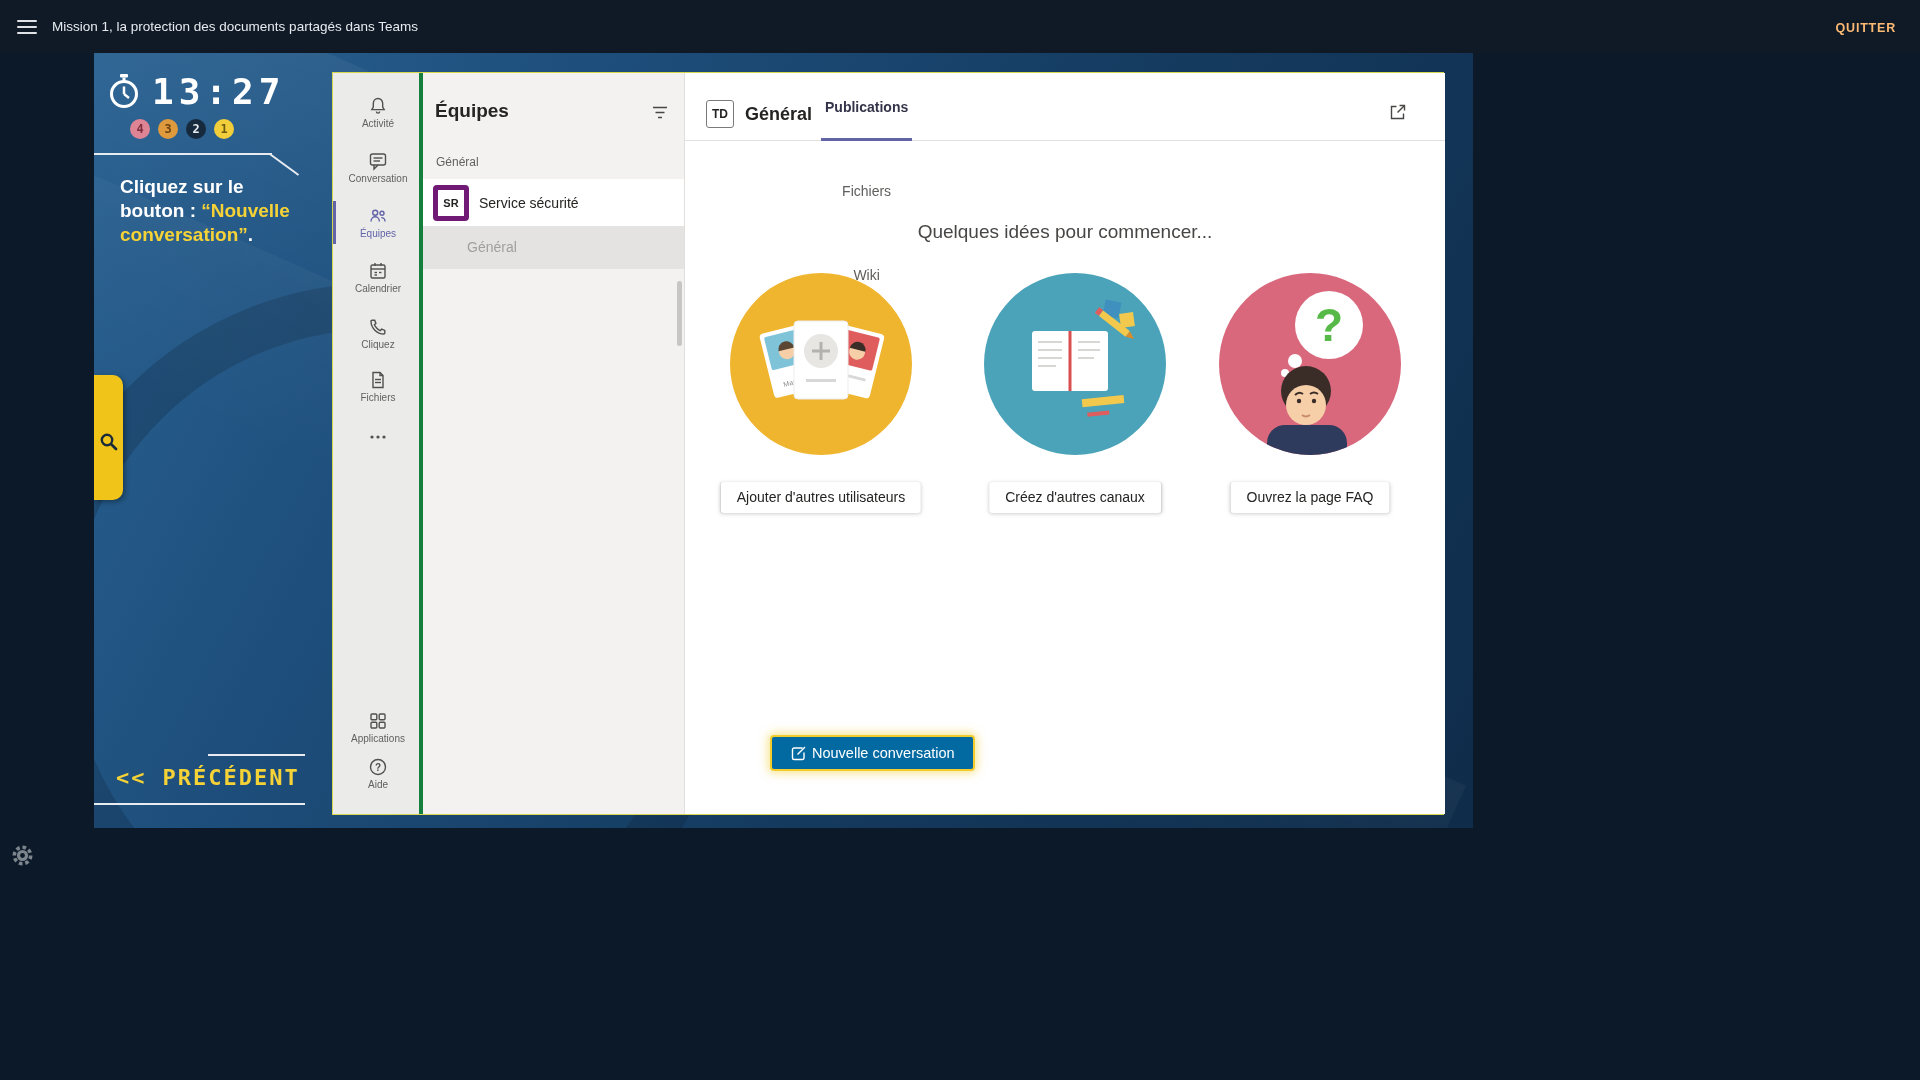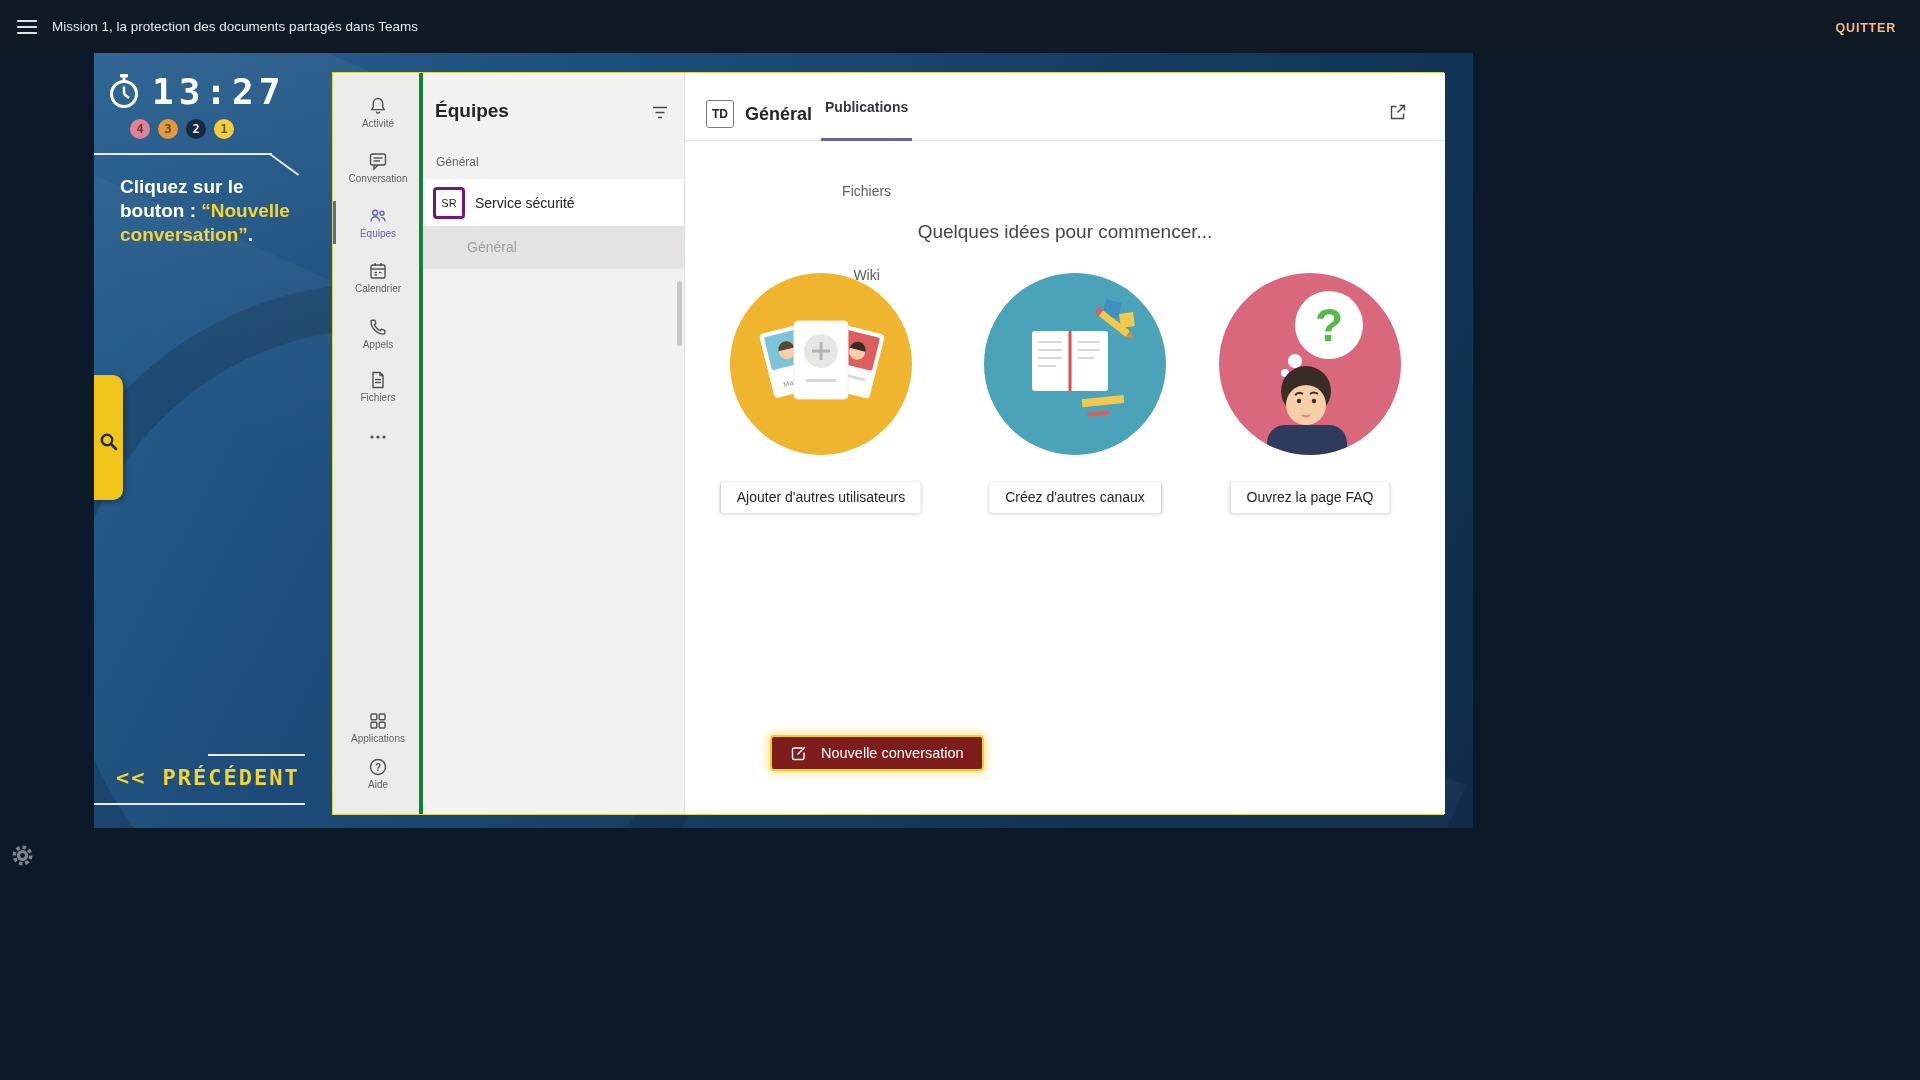--- a/index.html
+++ b/index.html
@@ -55,21 +55,21 @@
   .rail-item.selected::before{content:"";position:absolute;left:0;top:-5px;bottom:-5px;width:3px;background:#6264a7;}
   .ri-activity{top:23px}.ri-chat{top:78px}.ri-teams{top:133px}.ri-cal{top:188px}.ri-calls{top:244px}
   .ri-files{top:297px}.ri-more{top:360px}.ri-apps{top:638px}.ri-help{top:684px}
 
   
   .panel{position:absolute;left:90px;top:0;width:262px;height:100%;background:#f3f2f1;border-right:1px solid #e1dfdd;box-sizing:border-box;}
   .panel-title{position:absolute;left:12px;top:27px;font-size:19px;font-weight:bold;color:#252423;}
   .filter-icon{position:absolute;right:16px;top:33px;cursor:pointer;}
   .panel-section{position:absolute;left:13px;top:82px;font-size:12px;color:#616161;}
   .team-row{position:absolute;left:0;top:106px;width:100%;height:47px;background:#fff;display:flex;align-items:center;padding-left:10px;box-sizing:border-box;cursor:pointer;}
-  .team-avatar{width:26px;height:26px;border:3px solid #701a75;border-radius:4px;background:#fff;font-size:11px;font-weight:normal;color:#252423;line-height:26px;text-align:center;flex:none;}
+  .team-avatar{width:26px;height:26px;border:5px solid #701a75;border-radius:4px;background:#fff;font-size:11px;font-weight:bold;color:#252423;line-height:26px;text-align:center;flex:none;}
   .team-name{margin-left:10px;font-size:14px;color:#252423;}
   .channel-row{position:absolute;left:0;top:153px;width:100%;height:43px;background:#e4e3e2;font-size:14px;color:#a19f9d;line-height:43px;padding-left:44px;box-sizing:border-box;cursor:pointer;}
   .panel-scroll{position:absolute;right:2px;top:208px;width:5px;height:65px;background:#c8c6c4;border-radius:3px;}
 
   
   .main{position:absolute;left:352px;top:0;width:760px;height:100%;background:#fff;}
   .main-header{position:absolute;left:0;top:0;width:100%;height:68px;border-bottom:1px solid #e1dfdd;box-sizing:border-box;}
   .channel-avatar{position:absolute;left:21px;top:27px;width:28px;height:28px;border:1px solid #7a7a7a;border-radius:3px;font-size:12px;font-weight:bold;line-height:26px;text-align:center;color:#252423;box-sizing:border-box;background:#fff;}
   .channel-title{position:absolute;left:60px;top:31px;font-size:18px;font-weight:bold;color:#252423;}
   .tabs{position:absolute;left:138px;top:0;height:68px;display:flex;align-items:center;gap:16px;font-size:14px;color:#605e5c;flex-direction:column;}
@@ -85,22 +85,22 @@
   .welcome-title{position:absolute;top:106px;width:100%;text-align:center;font-size:27px;font-weight:bold;color:#252423;}
   .welcome-sub{position:absolute;top:148px;width:100%;text-align:center;font-size:19px;color:#484644;}
 
   .idea{position:absolute;top:200px;width:230px;height:245px;}
   .idea-1{left:21px}.idea-2{left:275px}.idea-3{left:510px}
   .idea svg{display:block;margin:0 auto;}
   .idea-label{position:absolute;top:209px;left:50%;transform:translateX(-50%);white-space:nowrap;background:#fff;
     padding:0 16px;height:31px;line-height:31px;font-size:14px;color:#252423;border-radius:3px;cursor:pointer;
     box-shadow:0 1px 4px rgba(0,0,0,.18),0 0 1px rgba(0,0,0,.12);}
 
-  .new-conv{position:absolute;left:85px;top:662px;height:36px;background:#7f1d1d;border:2px solid #f2cd2c;border-radius:4px;
-    display:flex;align-items:center;gap:14px;padding:0 18px;color:#fff;font-size:14.5px;box-sizing:border-box;cursor:pointer;
+  .new-conv{position:absolute;left:85px;top:662px;height:36px;background:#0369a1;border:2px solid #f2cd2c;border-radius:4px;
+    display:flex;align-items:center;gap:5px;padding:0 18px;color:#fff;font-size:14.5px;box-sizing:border-box;cursor:pointer;
     box-shadow:0 0 10px 2px rgba(242,205,44,.55);}
 
   .gear{position:absolute;left:11px;top:844px;cursor:pointer;}
 </style>
 </head>
 <body>
 
 <div class="topbar">
   <div class="hamburger">
       <i></i>
@@ -189,21 +189,21 @@
           <line x1="6.5" y1="11.5" x2="9" y2="11.5"></line>
             <line x1="11" y1="11.5" x2="13.5" y2="11.5"></line>
             <line x1="6.5" y1="14" x2="9" y2="14"></line>
         </svg>
         <span class="lbl">Calendrier</span>
       </div>
       <div class="rail-item ri-calls">
         <svg width="20" height="20" viewBox="0 0 20 20" fill="none" stroke="currentColor" stroke-width="1.4">
           <path d="M4 3.2 C3.5 3.2 3 3.7 3 4.3 C3 11 9 17 15.7 17 C16.3 17 16.8 16.5 16.8 16 V13.4 L13.6 12.2 L12.3 13.7 C10.3 12.9 7.2 9.8 6.4 7.8 L7.9 6.4 L6.7 3.2 Z"></path>
         </svg>
-        <span class="lbl">Appels</span>
+        <span class="lbl">Cliquez</span>
       </div>
       <div class="rail-item ri-files">
         <svg width="20" height="20" viewBox="0 0 20 20" fill="none" stroke="currentColor" stroke-width="1.4">
           <path d="M5 2.5 H12 L15 5.5 V17.5 H5 Z"></path>
           <path d="M12 2.5 V5.5 H15"></path>
           <line x1="7" y1="9.5" x2="13" y2="9.5"></line>
             <line x1="7" y1="12.5" x2="13" y2="12.5"></line>
         </svg>
         <span class="lbl">Fichiers</span>
       </div>

